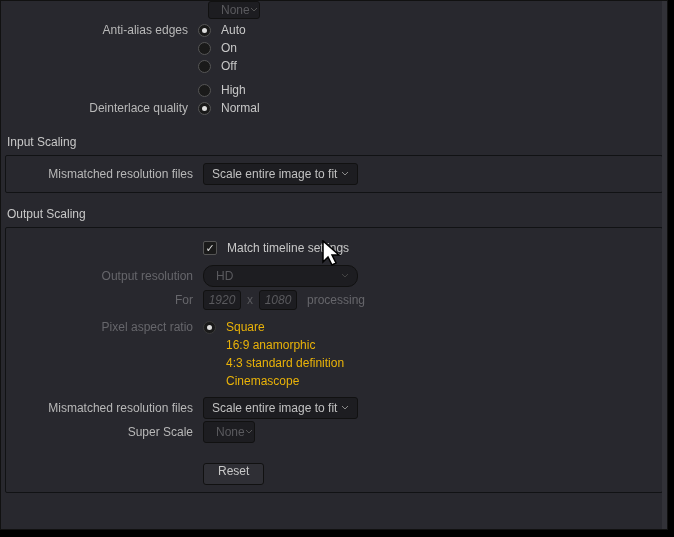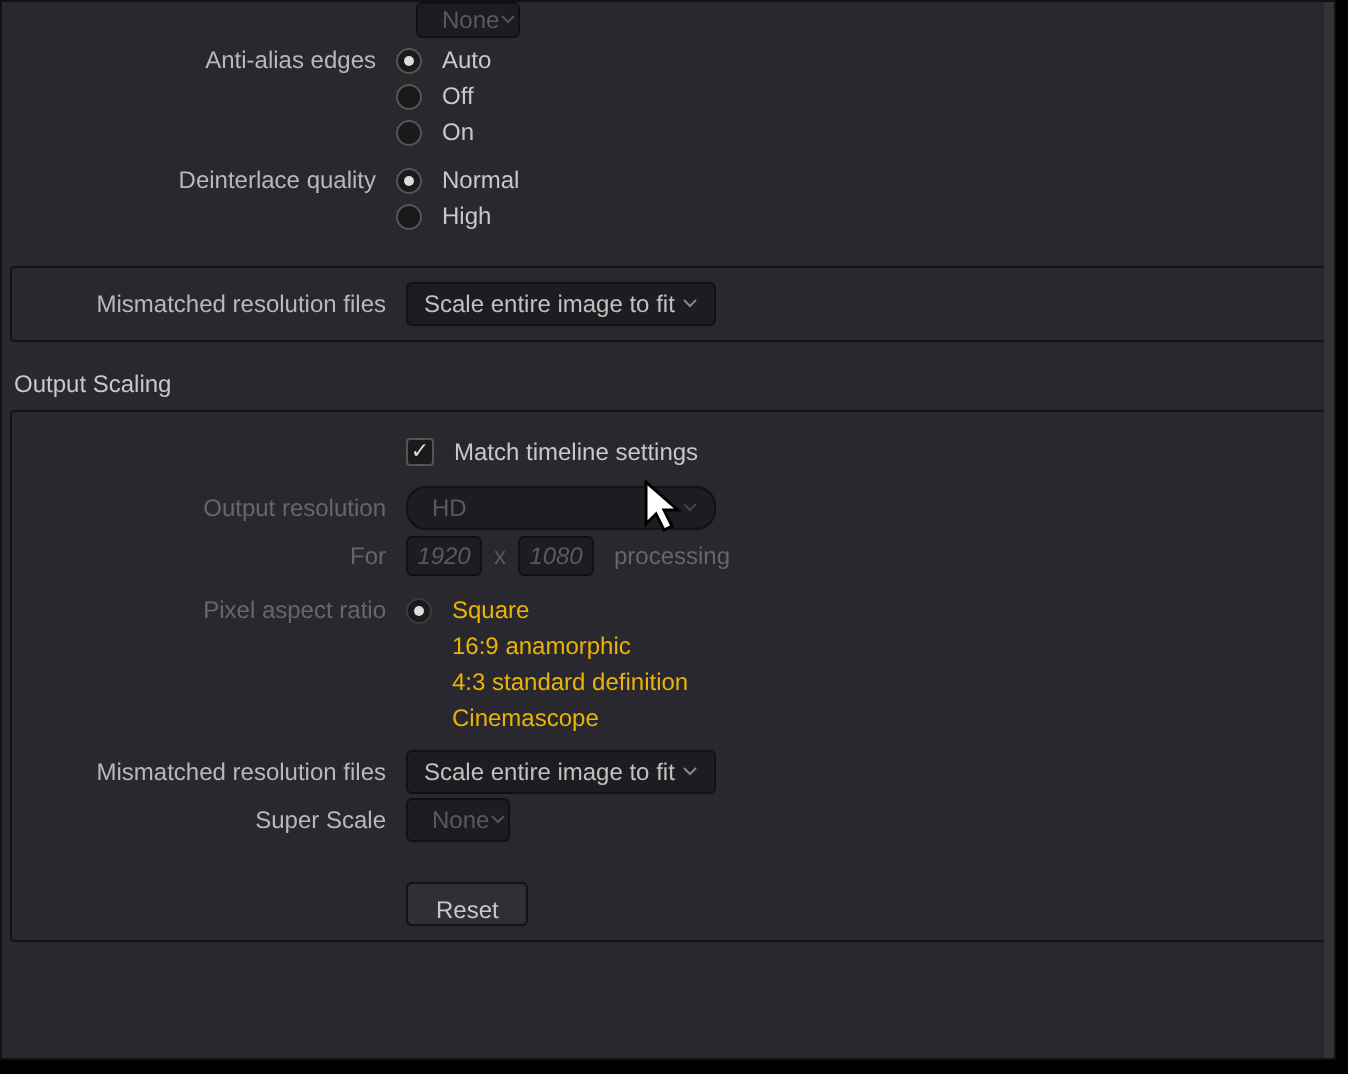--- a/index.html
+++ b/index.html
@@ -13,21 +13,21 @@
   .radio-lbl{color:#c8c8c8;}
   .radio-lbl.dim{color:#eab308;}
   .check{width:12px;height:12px;border:1px solid #555;border-radius:2px;background:#1a1a1a;margin-right:10px;display:inline-flex;align-items:center;justify-content:center;flex:none;}
   .check.sel::after{content:"✓";color:#ddd;font-size:11px;line-height:1;}
   .select{background:#1d1d21;border:1px solid #111;border-radius:3px;height:22px;display:flex;align-items:center;padding:0 8px;color:#c0c0c0;position:relative;box-sizing:border-box;}
   .select.dim{color:#5a5a5e;padding-left:12px;}
   .select .caret{margin-left:auto;}
   .caret svg{display:block;}
   .numbox{background:#1d1d21;border:1px solid #111;border-radius:3px;height:20px;width:38px;display:flex;align-items:center;justify-content:center;color:#c0c0c0;box-sizing:border-box;font-style:italic;}
   .numbox.dim{color:#5a5a5e;}
-  .btn{background:#2f2f35;border:1px solid #111;border-radius:3px;height:22px;padding:0 14px;display:inline-flex;align-items:flex-end;color:#c8c8c8;box-sizing:border-box;}
+  .btn{background:#2f2f35;border:1px solid #111;border-radius:3px;height:22px;padding:0 14px;display:inline-flex;align-items:flex-start;color:#c8c8c8;box-sizing:border-box;}
   .section-hdr{color:#c8c8c8;padding:4px 6px;font-size:12px;}
   .section-box{border:1px solid #111214;border-radius:2px;margin:2px 4px;padding:6px 0;background:#28282e;}
   .top-block{padding-top:4px;}
   .spacer{height:6px;}
   .cursor{position:absolute;top:239px;left:321px;pointer-events:none;}
   .scroll-edge{position:absolute;right:0;top:0;width:5px;height:100%;background:#323238;}
   .x-sep{margin:0 6px;color:#5a5a5e;}
   .proc{margin-left:10px;color:#66666b;}
 </style>
 </head>
@@ -49,42 +49,43 @@
 
   <div class="top-block" style="padding-top:20px;">
     <div class="row">
       <div class="lbl">Anti-alias edges</div>
       <span class="radio sel"></span>
       <span class="radio-lbl">Auto</span>
     </div>
     <div class="row">
       <div class="lbl"></div>
       <span class="radio"></span>
-      <span class="radio-lbl">Off</span>
+      <span class="radio-lbl">On</span>
     </div>
     <div class="row">
       <div class="lbl"></div>
       <span class="radio"></span>
-      <span class="radio-lbl">On</span>
+      <span class="radio-lbl">Off</span>
     </div>
 
     <div class="spacer"></div>
+    <div class="row">
+      <div class="lbl"></div>
+      <span class="radio"></span>
+      <span class="radio-lbl">High</span>
+    </div>
     <div class="row">
       <div class="lbl">Deinterlace quality</div>
       <span class="radio sel"></span>
       <span class="radio-lbl">Normal</span>
     </div>
-    <div class="row">
-      <div class="lbl"></div>
-      <span class="radio"></span>
-      <span class="radio-lbl">High</span>
-    </div>
   </div>
 
   <div style="height:14px;"></div>
+  <div class="section-hdr">Input Scaling</div>
   <div class="section-box">
     <div class="row" style="height:24px;">
       <div class="lbl">Mismatched resolution files</div>
       <div class="select" style="width:155px;">
         <span>Scale entire image to fit</span>
         <span class="caret">
             <svg width="8" height="8">
               <path d="M1 2 L4 5 L7 2" stroke="#888" fill="none" stroke-width="1"></path>
             </svg>
           </span>

